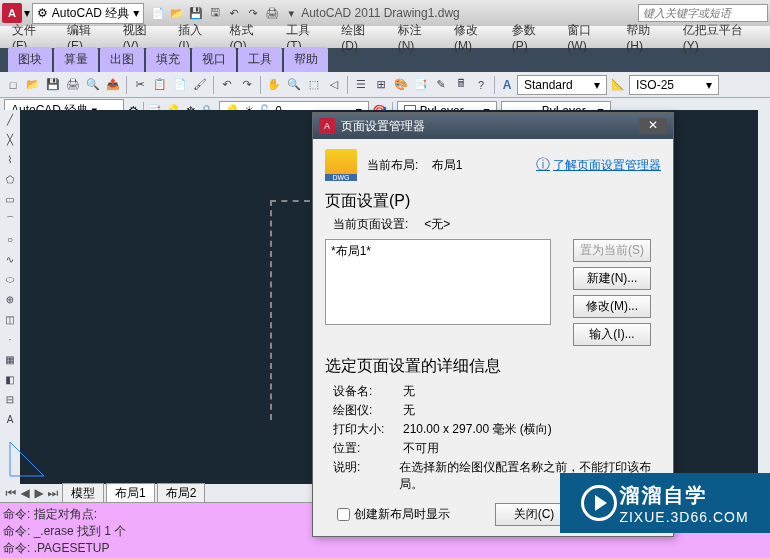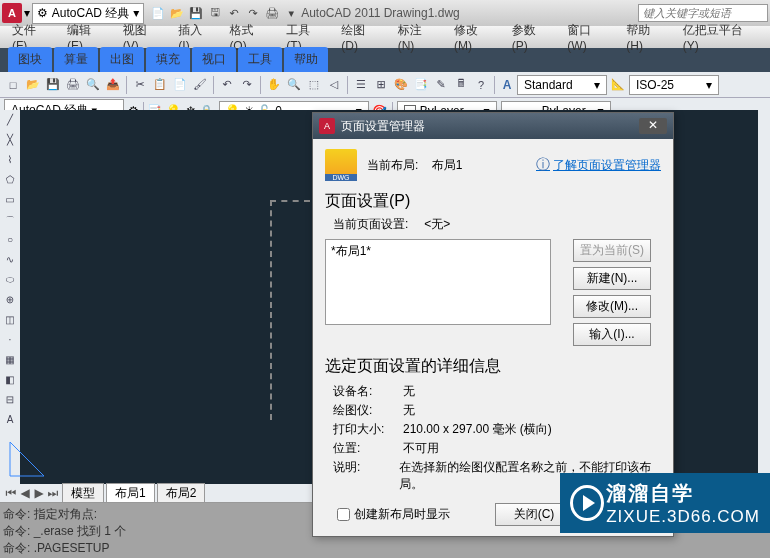--- a/index.html
+++ b/index.html
@@ -10,21 +10,21 @@
     .title-bar .workspace-dd { background: #fff; border: 1px solid #999; padding: 1px 4px; display: flex; align-items: center; gap: 4px; font-size: 11px; }
     .title-bar .qat { display: flex; gap: 3px; margin-left: 4px; }
     .title-bar .qat span { width: 16px; height: 16px; display: flex; align-items: center; justify-content: center; color: #444; font-size: 11px; }
     .title-bar .app-title { flex: 1; text-align: left; color: #555; font-size: 12px; }
     .title-bar .search-box { background: #fff; border: 1px solid #999; padding: 2px 4px; color: #999; width: 130px; font-size: 11px; font-style: italic; }
     
     .menu-bar { height: 22px; background: linear-gradient(#f5f5f5, #d0d0d0); display: flex; align-items: center; padding: 0 4px; }
     .menu-bar .menu-item { padding: 3px 8px; color: #333; font-size: 12px; }
     
     .tab-strip { height: 24px; background: #3a4a5a; display: flex; align-items: flex-end; padding: 0 8px; }
-    .tab-strip .tab { padding: 4px 10px; background: #3b82f6; color: #333; border-radius: 3px 3px 0 0; margin-right: 2px; font-size: 12px; }
+    .tab-strip .tab { padding: 4px 10px; background: #c4b5fd; color: #333; border-radius: 3px 3px 0 0; margin-right: 2px; font-size: 12px; }
     
     .toolbar-row { height: 26px; background: #e8ecf0; border-bottom: 1px solid #aab; display: flex; align-items: center; padding: 0 4px; gap: 2px; }
     .toolbar-row .tb-btn { width: 18px; height: 18px; display: flex; align-items: center; justify-content: center; color: #445; font-size: 11px; }
     .toolbar-row .sep { width: 1px; height: 18px; background: #aab; margin: 0 2px; }
     .toolbar-row .dd { background: #fff; border: 1px solid #999; padding: 2px 6px; display: flex; align-items: center; gap: 4px; font-size: 11px; min-width: 90px; justify-content: space-between; }
     .toolbar-row .tb-icon { width: 16px; height: 16px; display: inline-flex; align-items: center; justify-content: center; }
     
     .workspace-row { height: 26px; background: #e8ecf0; border-bottom: 1px solid #aab; display: flex; align-items: center; padding: 0 4px; gap: 4px; }
     .workspace-row .dd2 { background: #fff; border: 1px solid #999; padding: 2px 6px; font-size: 11px; }
     
@@ -35,21 +35,21 @@
     
     .drawing-dashed { position: absolute; border: 2px dashed #888; border-right: none; border-bottom: none; }
     .triangle { position: absolute; left: 8px; bottom: 10px; width: 40px; height: 40px; }
     .triangle svg { width: 100%; height: 100%; }
     
     .bottom-tabs { position: absolute; bottom: 56px; left: 0; right: 0; height: 18px; background: #e8ecf0; display: flex; align-items: center; padding: 0 4px; font-size: 11px; }
     .bottom-tabs .nav-btn { width: 14px; text-align: center; color: #555; }
     .bottom-tabs .btab { padding: 1px 8px; border: 1px solid #999; background: #f0f0f0; margin-left: 2px; }
     .bottom-tabs .btab.active { background: #fff; }
     
-    .command-area { position: absolute; bottom: 0; left: 0; right: 0; height: 56px; background: #a3a3a3; border-top: 1px solid #999; padding: 3px; font-family: SimSun, monospace; font-size: 12px; color: #333; line-height: 1.4; }
+    .command-area { position: absolute; bottom: 0; left: 0; right: 0; height: 56px; background: #f0abfc; border-top: 1px solid #999; padding: 3px; font-family: SimSun, monospace; font-size: 12px; color: #333; line-height: 1.4; }
     
     
     .dialog { position: absolute; left: 312px; top: 112px; width: 362px; background: #f0f0f0; border: 1px solid #666; box-shadow: 2px 2px 8px rgba(0,0,0,0.3); }
     .dialog .dlg-title { height: 26px; background: linear-gradient(#5a6a7a, #3a4a5a); display: flex; align-items: center; padding: 0 6px; color: #fff; font-size: 12px; }
     .dialog .dlg-title .dlg-icon { width: 16px; height: 16px; background: #c41e3a; border-radius: 2px; margin-right: 6px; display: flex; align-items: center; justify-content: center; font-size: 9px; }
     .dialog .dlg-title .dlg-close { margin-left: auto; width: 28px; height: 16px; background: #555; color: #fff; text-align: center; border-radius: 2px; cursor: pointer; }
     .dialog .dlg-body { padding: 10px 12px; }
     .dialog .dlg-header-row { display: flex; align-items: center; margin-bottom: 10px; }
     .dialog .dwg-icon { width: 32px; height: 32px; background: linear-gradient(#f5d020,#f5a020); border-radius: 2px; margin-right: 10px; position: relative; }
     .dialog .dwg-icon::after { content: "DWG"; position: absolute; bottom: 0; left: 0; right: 0; background: #3a6aaa; color: #fff; font-size: 7px; text-align: center; }
@@ -65,21 +65,21 @@
     .dialog .detail-grid { margin: 6px 0 10px 8px; font-size: 12px; }
     .dialog .detail-grid .drow { display: flex; margin-bottom: 2px; }
     .dialog .detail-grid .dlabel { width: 70px; }
     .dialog .checkbox-row { display: flex; align-items: center; gap: 4px; font-size: 12px; padding-left: 12px; }
     
     .watermark { position: absolute; right: 0; bottom: 25px; width: 210px; height: 60px; background: #0a5a8a; display: flex; align-items: center; justify-content: center; color: #fff; gap: 2px; padding: 0 10px; }
     .watermark .play-icon { width: 36px; height: 36px; border: 3px solid #fff; border-radius: 50%; display: flex; align-items: center; justify-content: center; }
     .watermark .play-icon::after { content: ""; border-left: 12px solid #fff; border-top: 8px solid transparent; border-bottom: 8px solid transparent; margin-left: 3px; }
     .watermark .wm-text { display: flex; flex-direction: column; }
     .watermark .wm-main { font-size: 20px; font-weight: bold; letter-spacing: 2px; }
-    .watermark .wm-sub { font-size: 17px; letter-spacing: 1px; }
+    .watermark .wm-sub { font-size: 14px; letter-spacing: 1px; }
   </style>
 </head>
 <body>
 
 <div class="title-bar">
   <span class="logo">A</span>
   <span>▾</span>
   <div class="workspace-dd">
     <span>⚙</span>
     <span>AutoCAD 经典</span>

